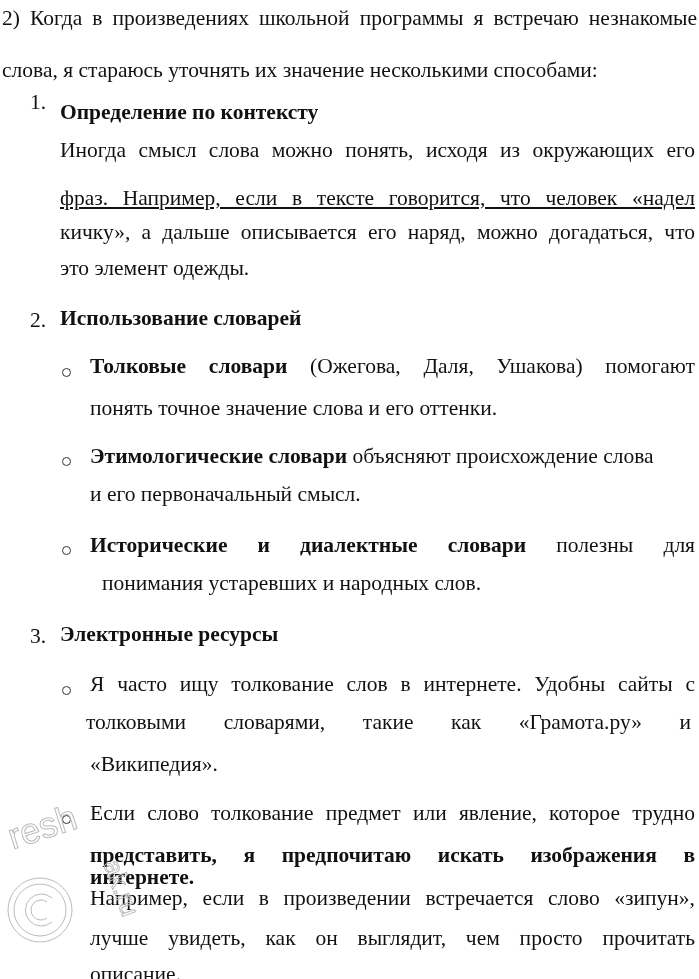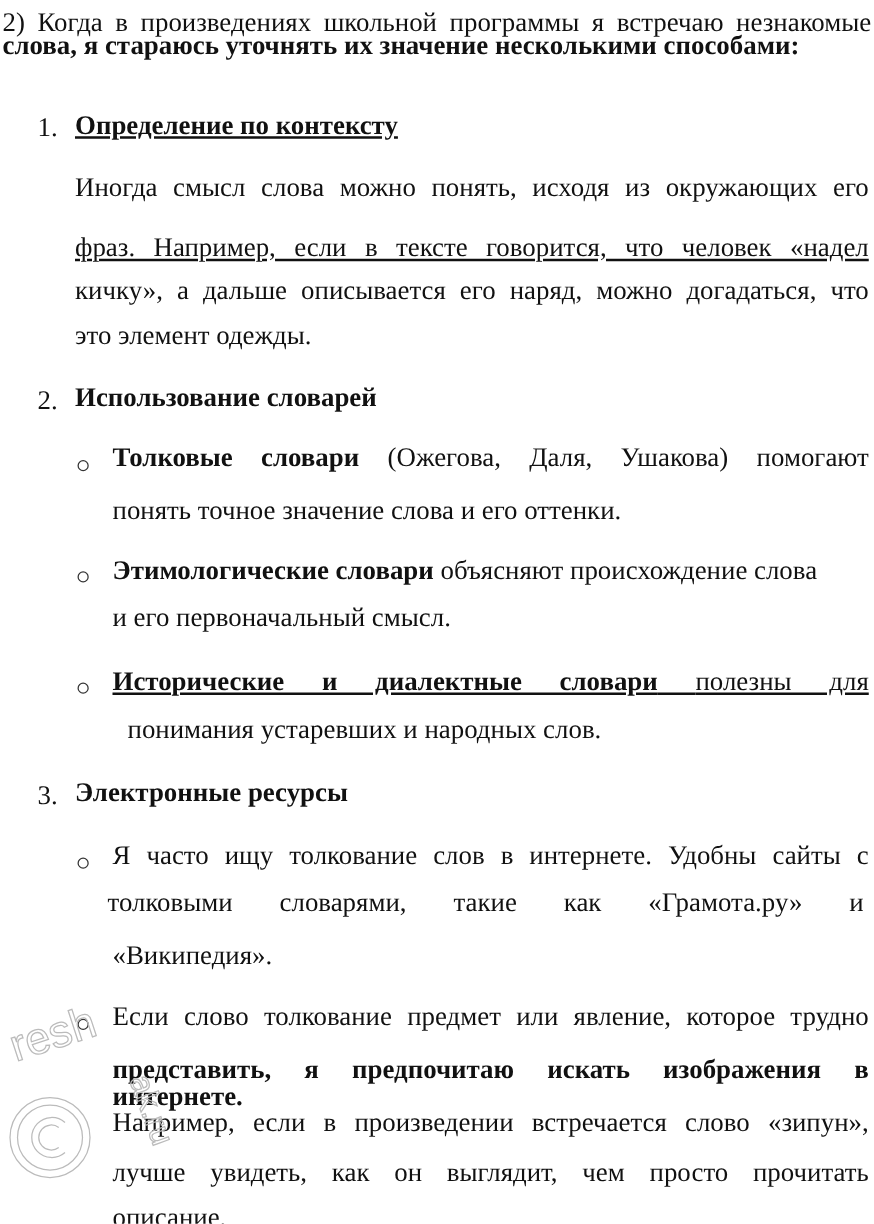--- a/index.html
+++ b/index.html
@@ -52,24 +52,24 @@
       height: 179px;
       pointer-events: none;
     }
   </style>
 </head>
 <body>
 
 <div class="doc">
 
   <div class="line justify" style="left:2px; top:8px; width:695px;">2) Когда в произведениях школьной программы я встречаю незнакомые</div>
-  <div class="line" style="left:2px; top:26px;font-weight:bold;">слова, я стараюсь уточнять их значение несколькими способами:</div>
+  <div class="line" style="left:2px; top:60px;">слова, я стараюсь уточнять их значение несколькими способами:</div>
 
   <div class="num" style="left:30px; top:90px;">1.</div>
-  <div class="line bold" style="left:60px; top:90px;text-decoration:underline;">Определение по контексту</div>
+  <div class="line bold" style="left:60px; top:102px;">Определение по контексту</div>
 
   <div class="line justify" style="left:60px; top:140px; width:635px;">Иногда смысл слова можно понять, исходя из окружающих его</div>
   <div class="line justify" style="left:60px; top:188px; width:635px;text-decoration:underline;">фраз. Например, если в тексте говорится, что человек «надел</div>
   <div class="line justify" style="left:60px; top:222px; width:635px;">кичку», а дальше описывается его наряд, можно догадаться, что</div>
   <div class="line" style="left:60px; top:258px;">это элемент одежды.</div>
 
   <div class="num" style="left:30px; top:308px;">2.</div>
   <div class="line bold" style="left:60px; top:308px;">Использование словарей</div>
 
   <span class="bullet" style="left:62px; top:368px;"></span>
@@ -80,21 +80,21 @@
   <div class="line" style="left:90px; top:398px;">понять точное значение слова и его оттенки.</div>
 
   <span class="bullet" style="left:62px; top:457px;"></span>
   <div class="line" style="left:90px; top:446px;">
     <span class="bold">Этимологические словари</span>
     <span>объясняют происхождение слова</span>
   </div>
   <div class="line" style="left:90px; top:484px;">и его первоначальный смысл.</div>
 
   <span class="bullet" style="left:62px; top:546px;"></span>
-  <div class="line justify" style="left:90px; top:535px; width:605px;text-decoration:underline;">
+  <div class="line justify" style="left:90px; top:535px; width:605px;">
     <span class="bold">Исторические и диалектные словари</span>
     <span>полезны для</span>
   </div>
   <div class="line" style="left:90px; top:573px;margin-left:12px;">понимания устаревших и народных слов.</div>
 
   <div class="num" style="left:30px; top:624px;">3.</div>
   <div class="line bold" style="left:60px; top:624px;">Электронные ресурсы</div>
 
   <span class="bullet" style="left:62px; top:686px;"></span>
   <div class="line justify" style="left:90px; top:674px; width:605px;">Я часто ищу толкование слов в интернете. Удобны сайты с</div>

